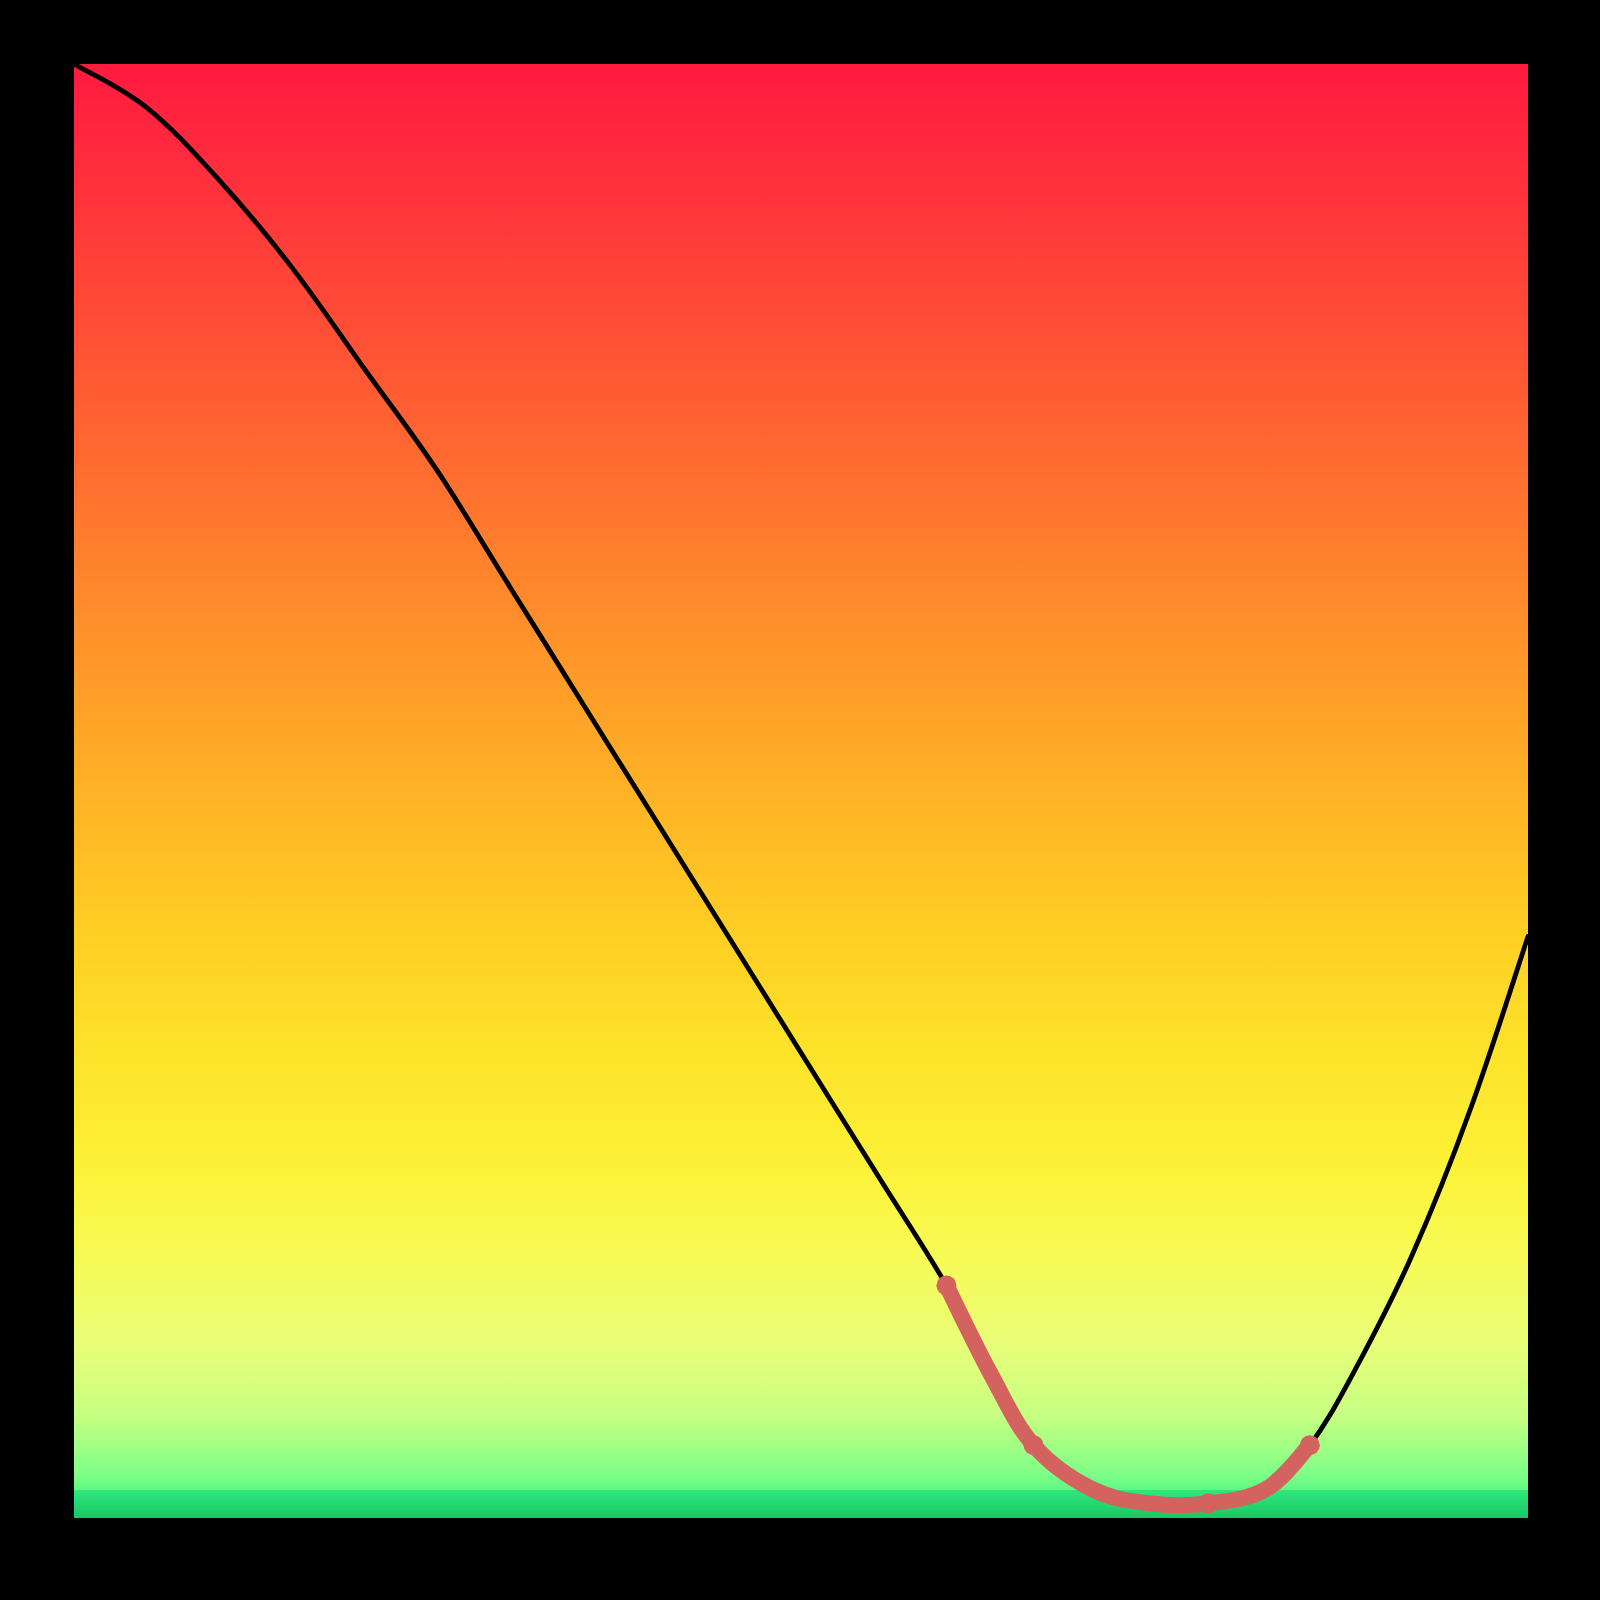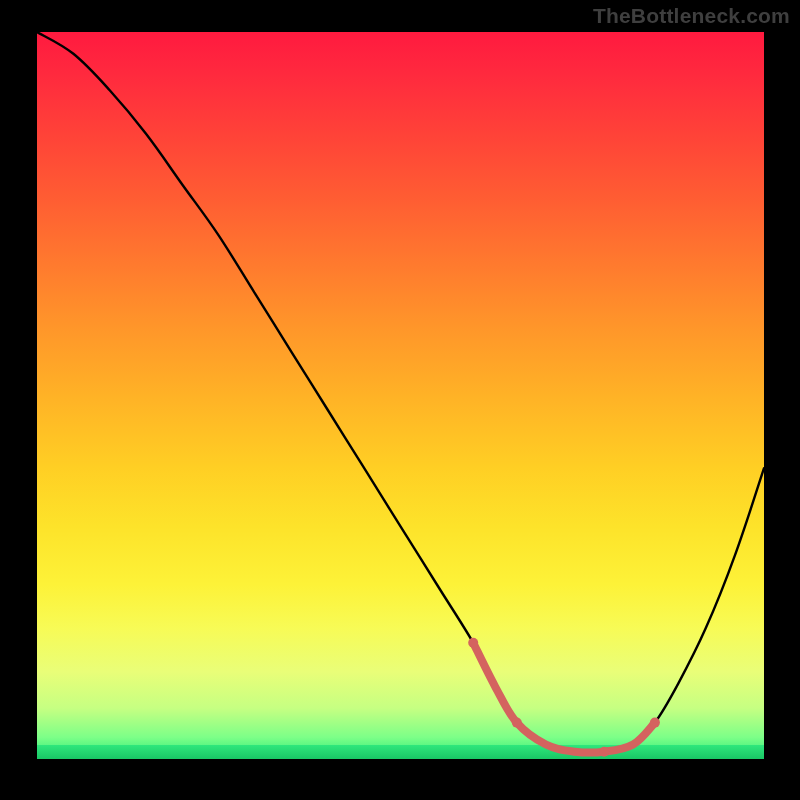--- a/index.html
+++ b/index.html
@@ -69,21 +69,20 @@
   svg.curve {
     position: absolute;
     inset: 0;
   }
 </style>
 </head>
 <body>
 
 <div class="frame">
 
-  <div class="watermark">TheBottleneck.com</div>
 
   <div class="plot-area">
     <div class="gradient"></div>
     <div class="green-strip"></div>
 
     <svg class="curve" viewBox="0 0 727 727" preserveAspectRatio="none">
       <path id="main-curve" fill="none" stroke="#000" stroke-width="2.4" stroke-linejoin="round" stroke-linecap="round" d="M 0.0 0.0 C 6.5 3.9, 23.3 11.3, 36.4 21.8 C 49.4 32.3, 59.6 43.8, 72.7 58.2 C 85.8 72.6, 96.0 84.8, 109.0 101.8 C 122.1 118.8, 132.3 134.3, 145.4 152.7 C 158.5 171.0, 168.7 183.9, 181.8 203.6 C 194.8 223.2, 205.0 240.8, 218.1 261.7 C 231.2 282.7, 241.4 298.9, 254.4 319.9 C 267.5 340.8, 277.7 357.1, 290.8 378.0 C 303.9 399.0, 314.1 415.3, 327.2 436.2 C 340.2 457.1, 350.4 473.4, 363.5 494.4 C 376.6 515.3, 386.8 531.6, 399.9 552.5 C 412.9 573.5, 425.7 592.4, 436.2 610.7 C 446.7 629.0, 450.2 639.9, 458.0 654.3 C 465.9 668.7, 470.7 680.2, 479.8 690.6 C 489.0 701.1, 498.4 707.2, 508.9 712.5 C 519.4 717.7, 527.5 718.4, 538.0 719.7 C 548.4 721.0, 556.6 721.0, 567.1 719.7 C 577.5 718.4, 587.0 717.7, 596.1 712.5 C 605.3 707.2, 610.1 701.1, 617.9 690.6 C 625.8 680.2, 630.6 671.3, 639.8 654.3 C 648.9 637.3, 658.4 619.7, 668.8 596.1 C 679.3 572.6, 687.5 552.2, 697.9 523.4 C 708.4 494.7, 721.8 451.9, 727.0 436.2"></path>
       <path id="accent-curve" fill="none" stroke="#d4635f" stroke-width="8" stroke-linecap="round" stroke-linejoin="round" d="M 436.2 610.7 C 440.1 618.5, 450.2 639.9, 458.0 654.3 C 465.9 668.7, 470.7 680.2, 479.8 690.6 C 489.0 701.1, 498.4 707.2, 508.9 712.5 C 519.4 717.7, 527.5 718.4, 538.0 719.7 C 548.4 721.0, 556.6 721.0, 567.1 719.7 C 577.5 718.4, 587.0 717.7, 596.1 712.5 C 605.3 707.2, 614.0 694.6, 617.9 690.6"></path>
       <g id="accent-dots">
           <circle cx="436.2" cy="610.7" r="5" fill="#d4635f"></circle>

